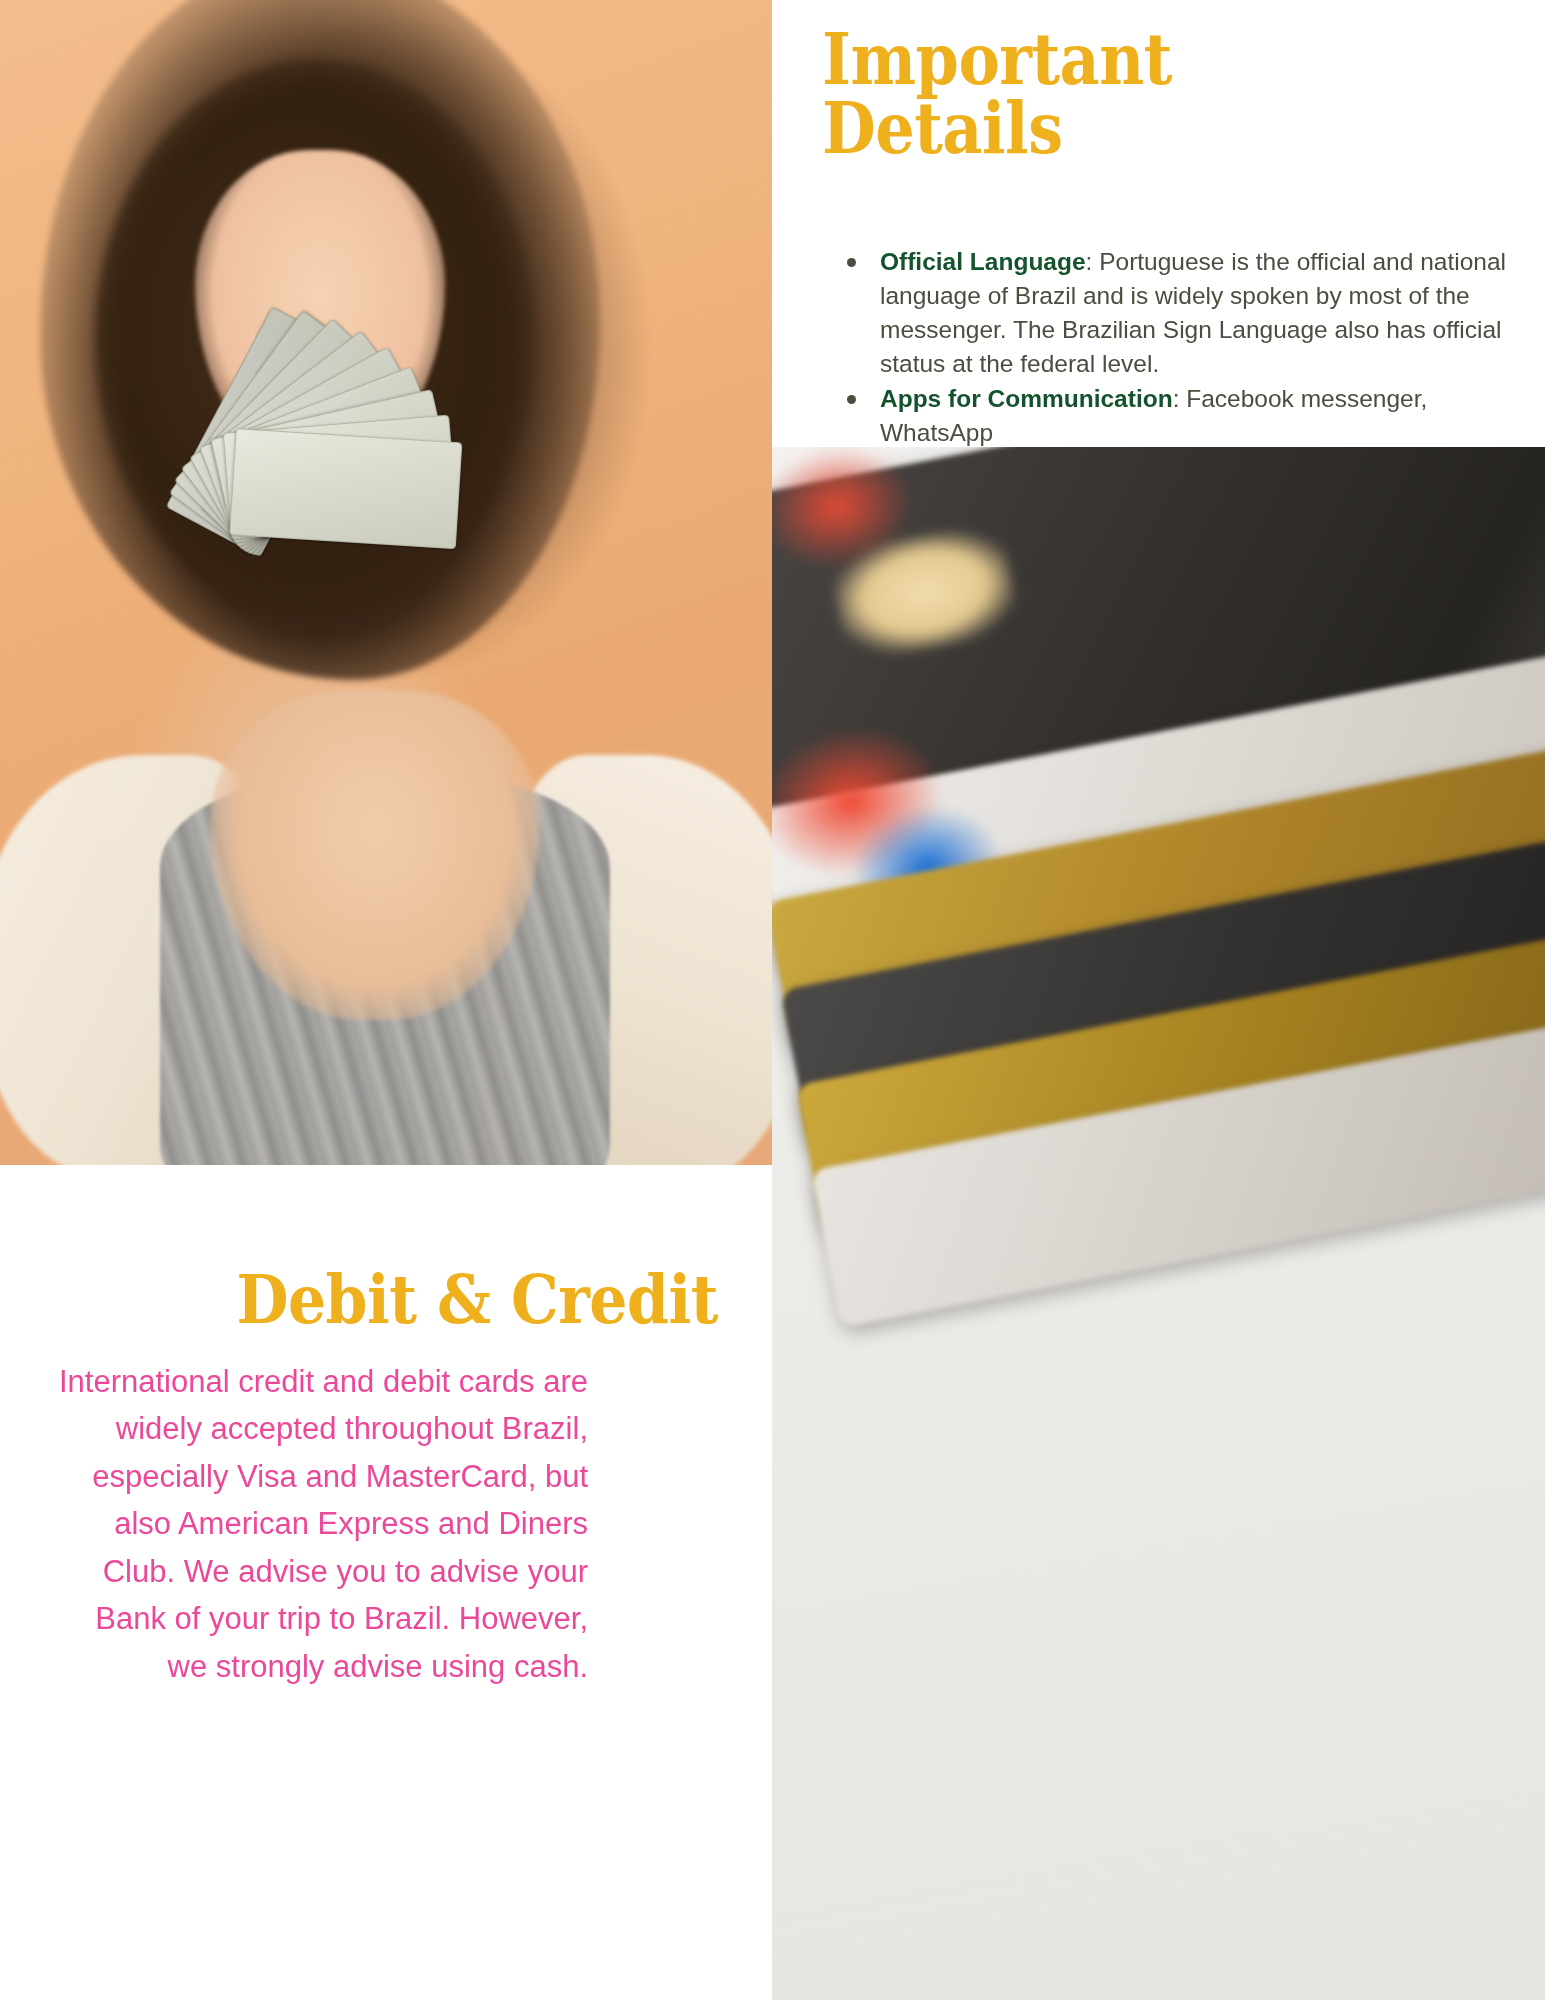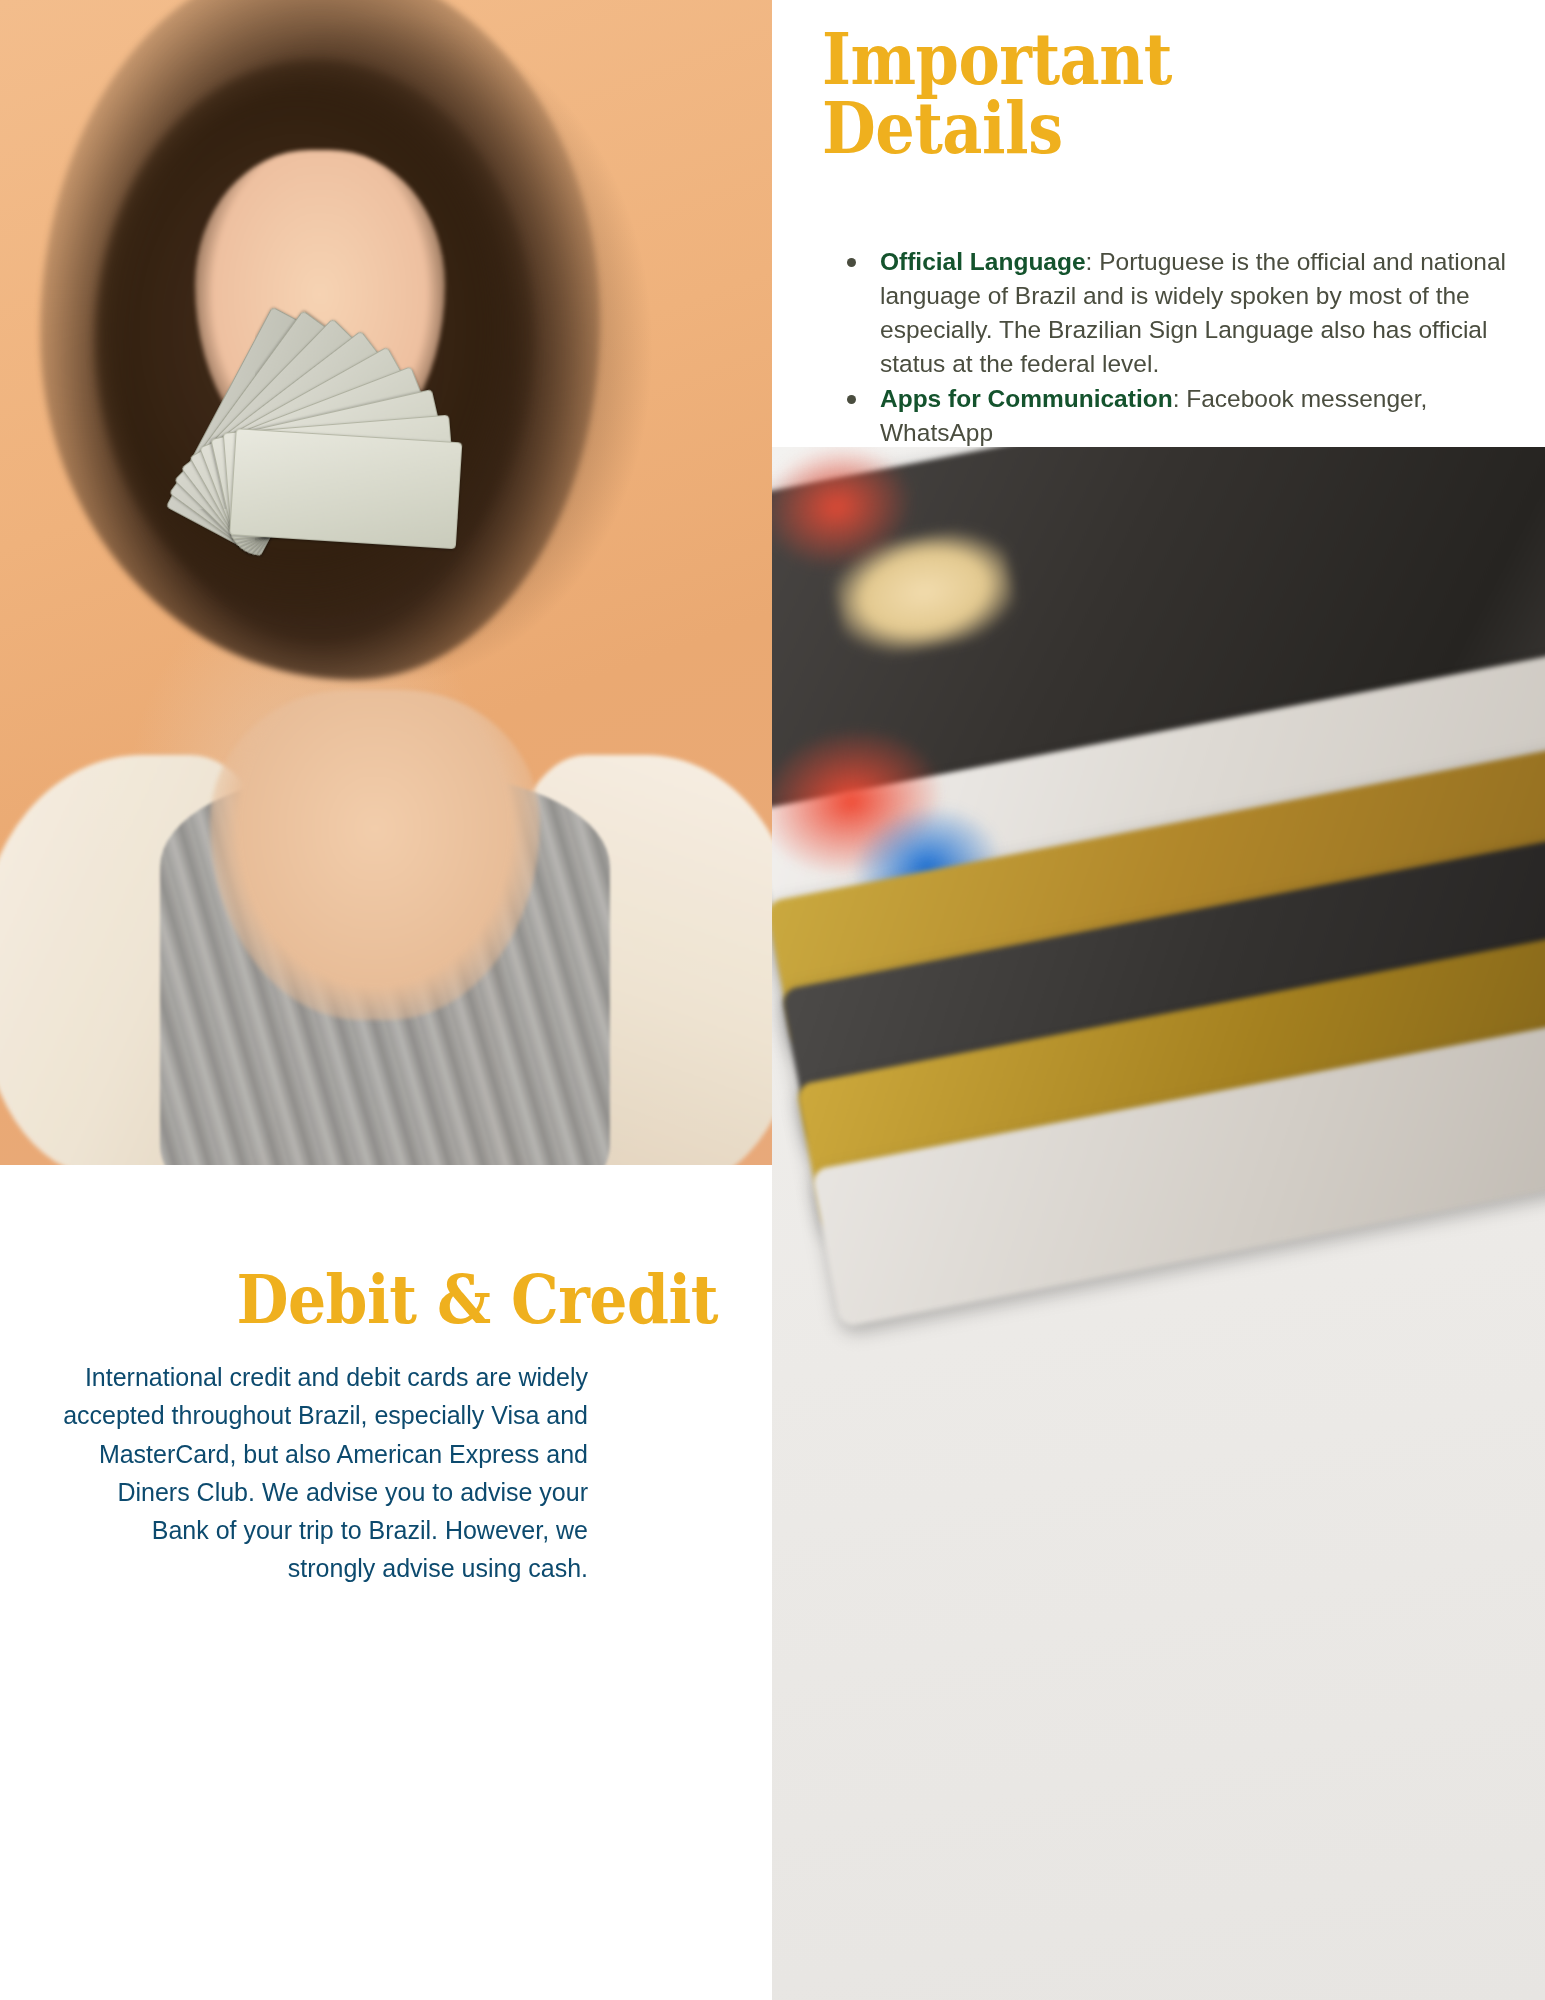--- a/index.html
+++ b/index.html
@@ -58,21 +58,21 @@
     font-weight:700;
     font-size:60px;
     line-height:1.05;
     color:#EFB01E;
     letter-spacing:-0.5px;
     margin:0 0 30px 0;
     transform:scaleY(1.12);
     transform-origin:left top;
   }
   .debit-para{
-    font-size:25px;line-height:1.53;color:#0c4a6e;
+    font-size:31px;line-height:1.53;color:#ec4899;
     font-weight:300;max-width:530px;margin:0;
   }
 
   
   .right-col{position:absolute;left:772px;top:0;width:773px;height:2000px;border-radius:29px;}
 
   .details-sec{position:absolute;left:0;top:0;width:773px;height:805px;background:#ffffff;}
   .details-title{
     position:absolute;left:50px;top:26px;
     font-family:"DejaVu Serif", serif;
@@ -178,21 +178,21 @@
   </div>
 
   <div class="right-col">
 
     <div class="details-sec">
       <h1 class="details-title">
         <span>Important</span><br>
         <span>Details</span>
       </h1>
       <ul class="details-list" id="details-list">
-          <li><b>Official Language</b><span>: Portuguese is the official and national language of Brazil and is widely spoken by most of the especially. The Brazilian Sign Language also has official status at the federal level.</span></li>
+          <li><b>Official Language</b><span>: Portuguese is the official and national language of Brazil and is widely spoken by most of the messenger. The Brazilian Sign Language also has official status at the federal level.</span></li>
           <li><b>Apps for Communication</b><span>: Facebook messenger, WhatsApp</span></li>
           <li><b>Apps for Direction</b><span>: Google Maps, Waze and Maps.me</span></li>
         </ul>
     </div>
 
     <div class="comm-sec">
       <h3 class="comm-title">COMMUNICATION</h3>
       <p class="comm-body">Check with your phone carrier to make sure that you can use your phone in Brazil. Though some phone carriers will work on the ground, your internet speed will be operating at 2G-3G. We recommend you to purchase a SIM card from TELEFÔNICA BRASIL (VIVO) or AMÉRICA MÓVIL (CLARO) for the duration of your trip.</p>
     </div>
 

